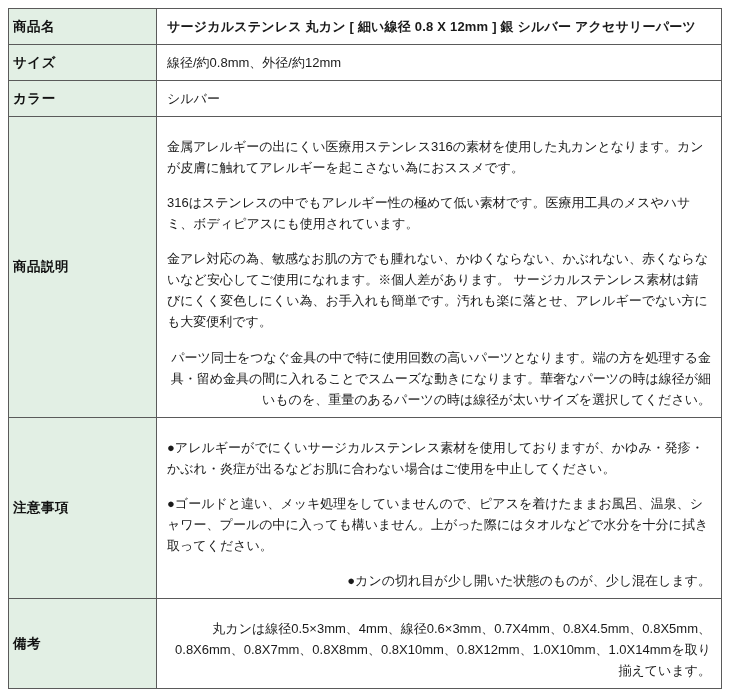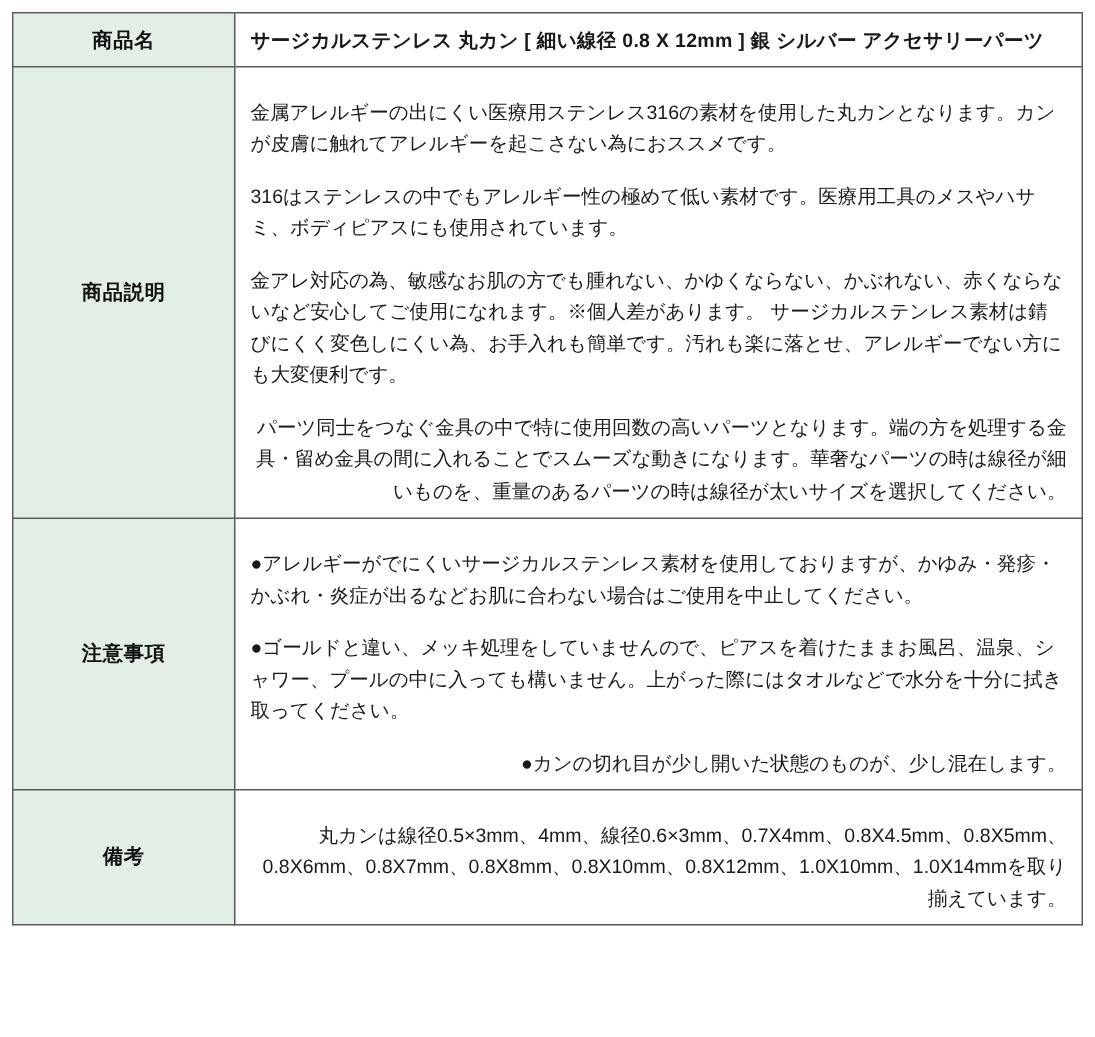--- a/index.html
+++ b/index.html
@@ -25,21 +25,21 @@
     border: 1px solid #5a5a5a;
   }
   table.spec th, table.spec td {
     border: 1px solid #5a5a5a;
     vertical-align: middle;
     box-sizing: border-box;
   }
   table.spec th {
     background: #e2efe4;
     width: 148px;
-    text-align: center;
+    text-align: left;
     font-weight: bold;
     font-size: 13.5px;
     letter-spacing: 0.5px;
     padding: 6px 4px;
     color: #111;
   }
   table.spec td {
     background: #ffffff;
     padding: 7px 10px;
     font-size: 13px;
@@ -64,20 +64,28 @@
 <body>
 
 <div class="spec-wrap">
   <table class="spec">
     <tbody>
       <tr>
         <th>商品名</th>
         <td class="title-cell">サージカルステンレス 丸カン [ 細い線径 0.8 X 12mm ]  銀 シルバー アクセサリーパーツ</td>
       </tr>
       <tr>
+        <th>サイズ</th>
+        <td>線径/約0.8mm、外径/約12mm</td>
+      </tr>
+      <tr>
+        <th>カラー</th>
+        <td>シルバー</td>
+      </tr>
+      <tr>
         <th>商品説明</th>
         <td>
           <p class="para">金属アレルギーの出にくい医療用ステンレス316の素材を使用した丸カンとなります。カンが皮膚に触れてアレルギーを起こさない為におススメです。</p>
           <p class="para">316はステンレスの中でもアレルギー性の極めて低い素材です。医療用工具のメスやハサミ、ボディピアスにも使用されています。</p>
           <p class="para">金アレ対応の為、敏感なお肌の方でも腫れない、かゆくならない、かぶれない、赤くならないなど安心してご使用になれます。※個人差があります。 サージカルステンレス素材は錆びにくく変色しにくい為、お手入れも簡単です。汚れも楽に落とせ、アレルギーでない方にも大変便利です。</p>
           <p class="para">パーツ同士をつなぐ金具の中で特に使用回数の高いパーツとなります。端の方を処理する金具・留め金具の間に入れることでスムーズな動きになります。華奢なパーツの時は線径が細いものを、重量のあるパーツの時は線径が太いサイズを選択してください。</p>
         </td>
       </tr>
       <tr>
         <th>注意事項</th>

